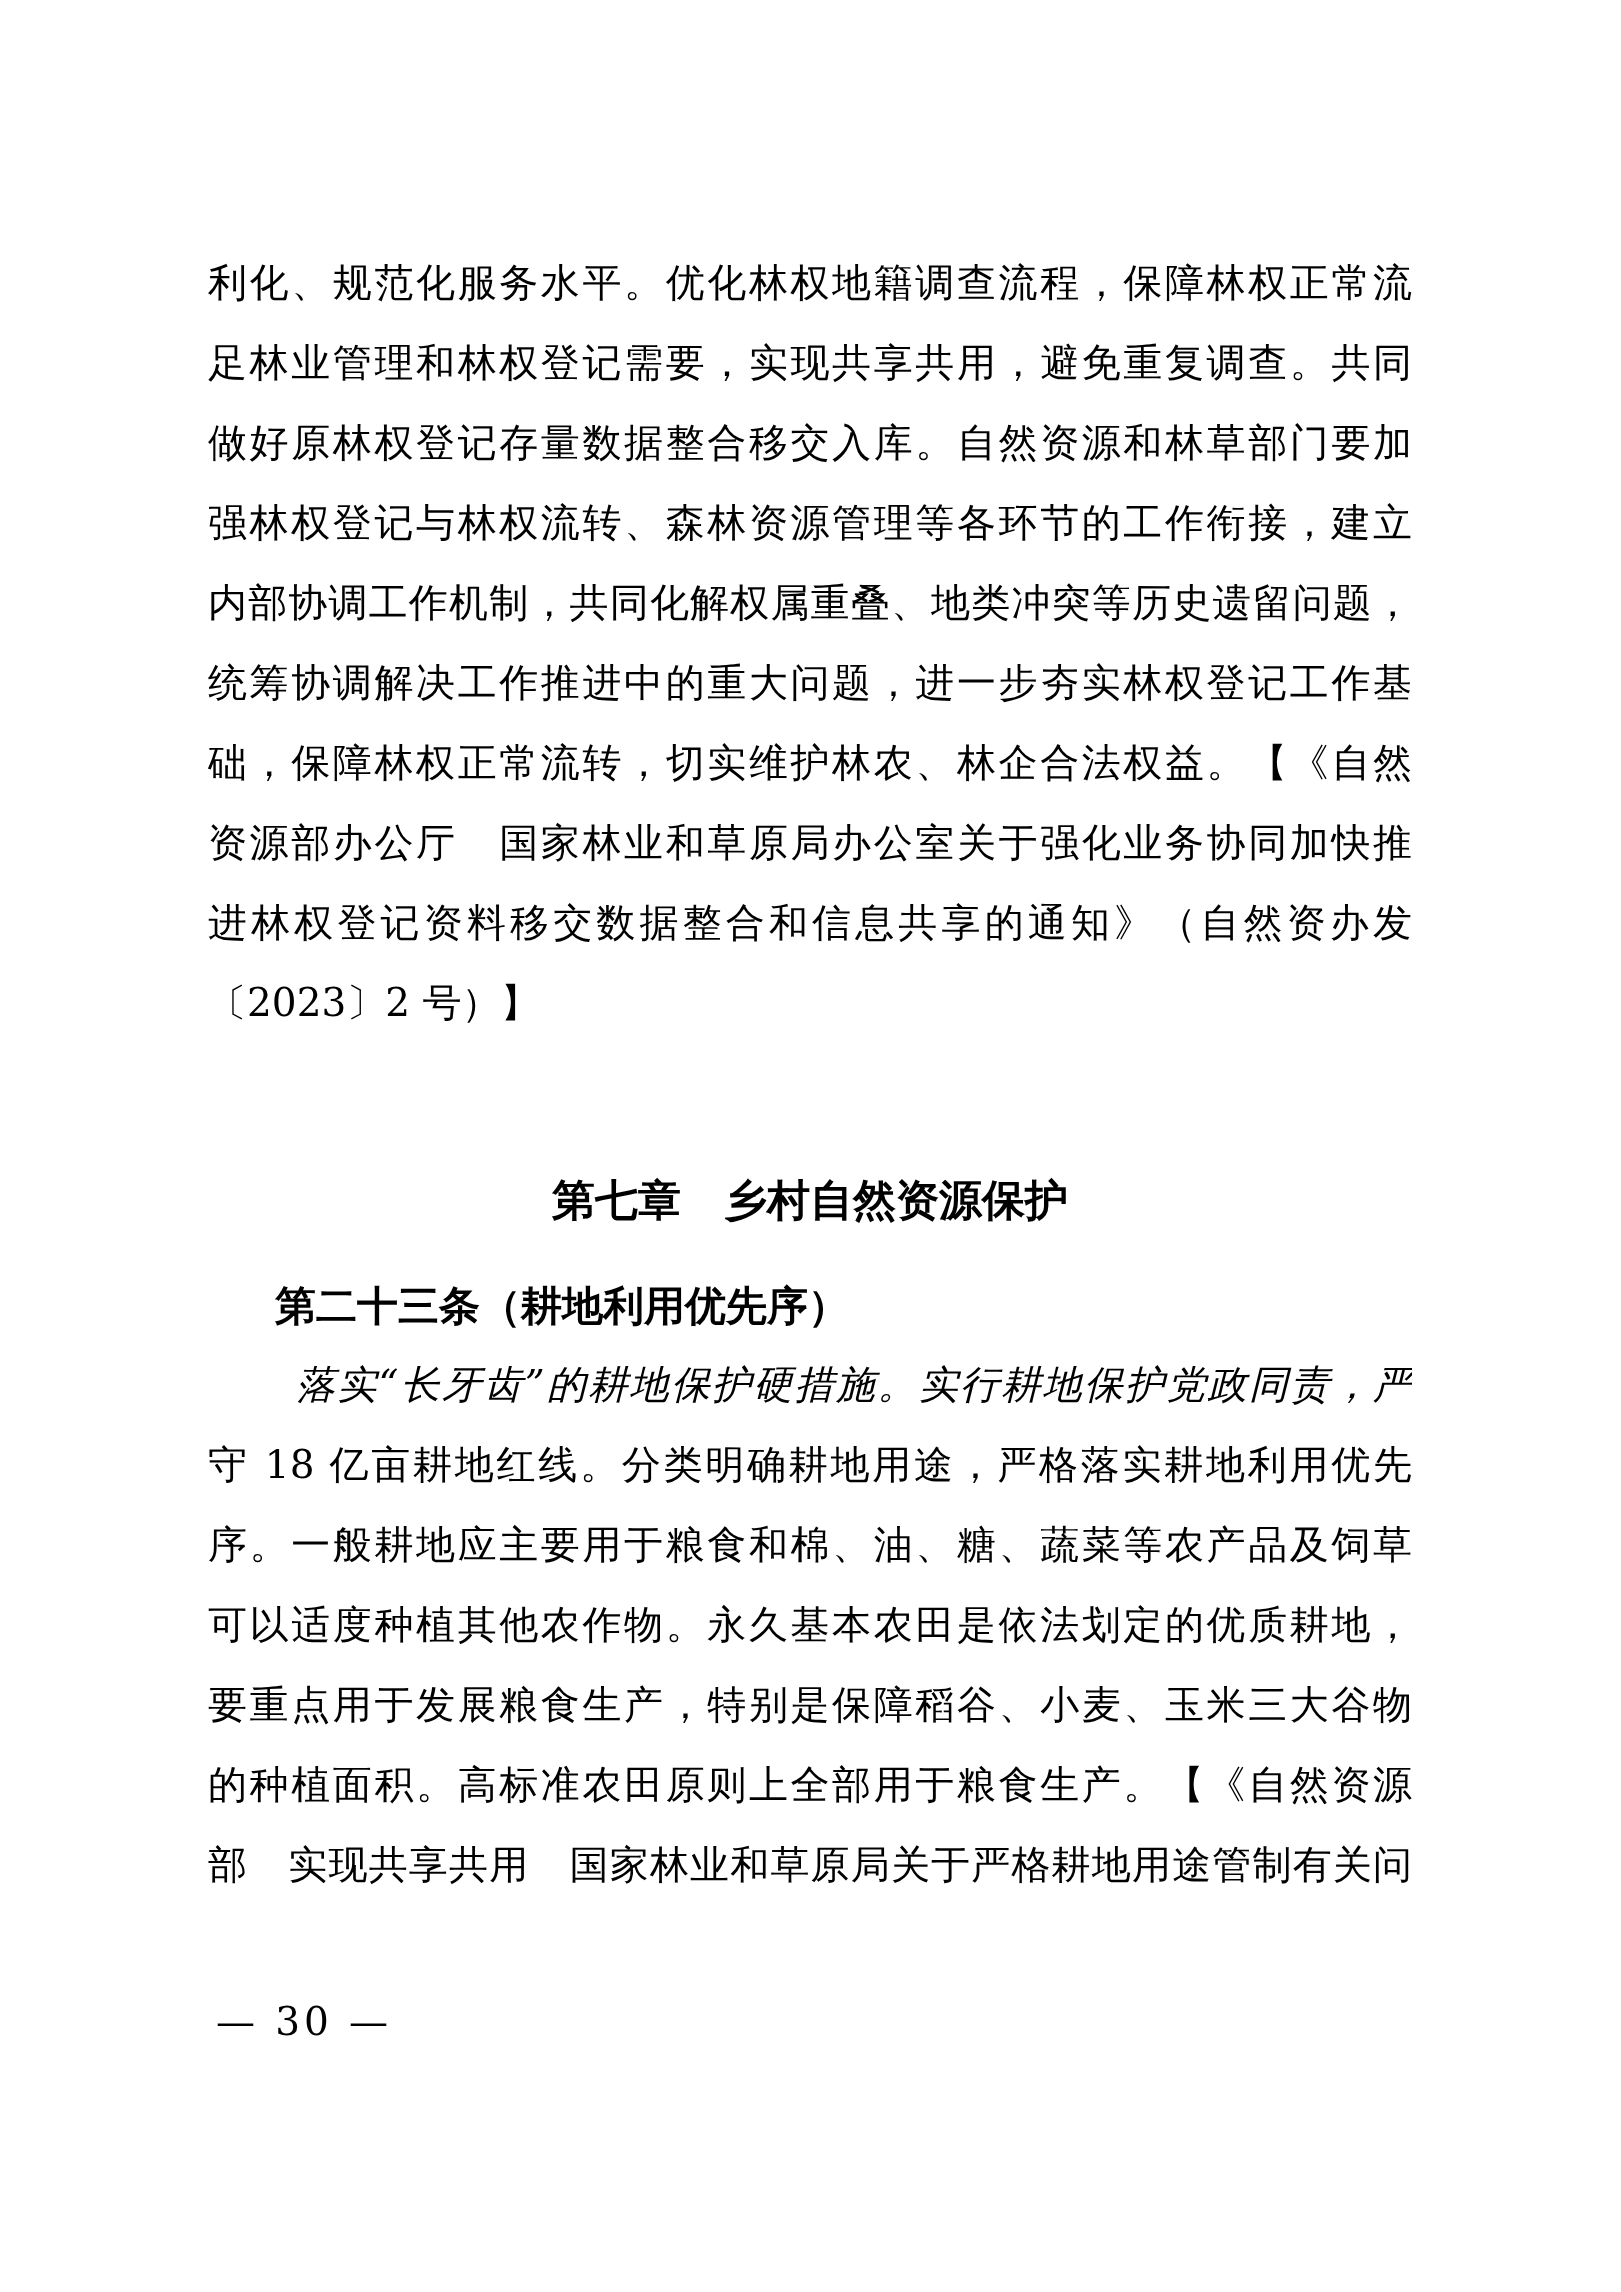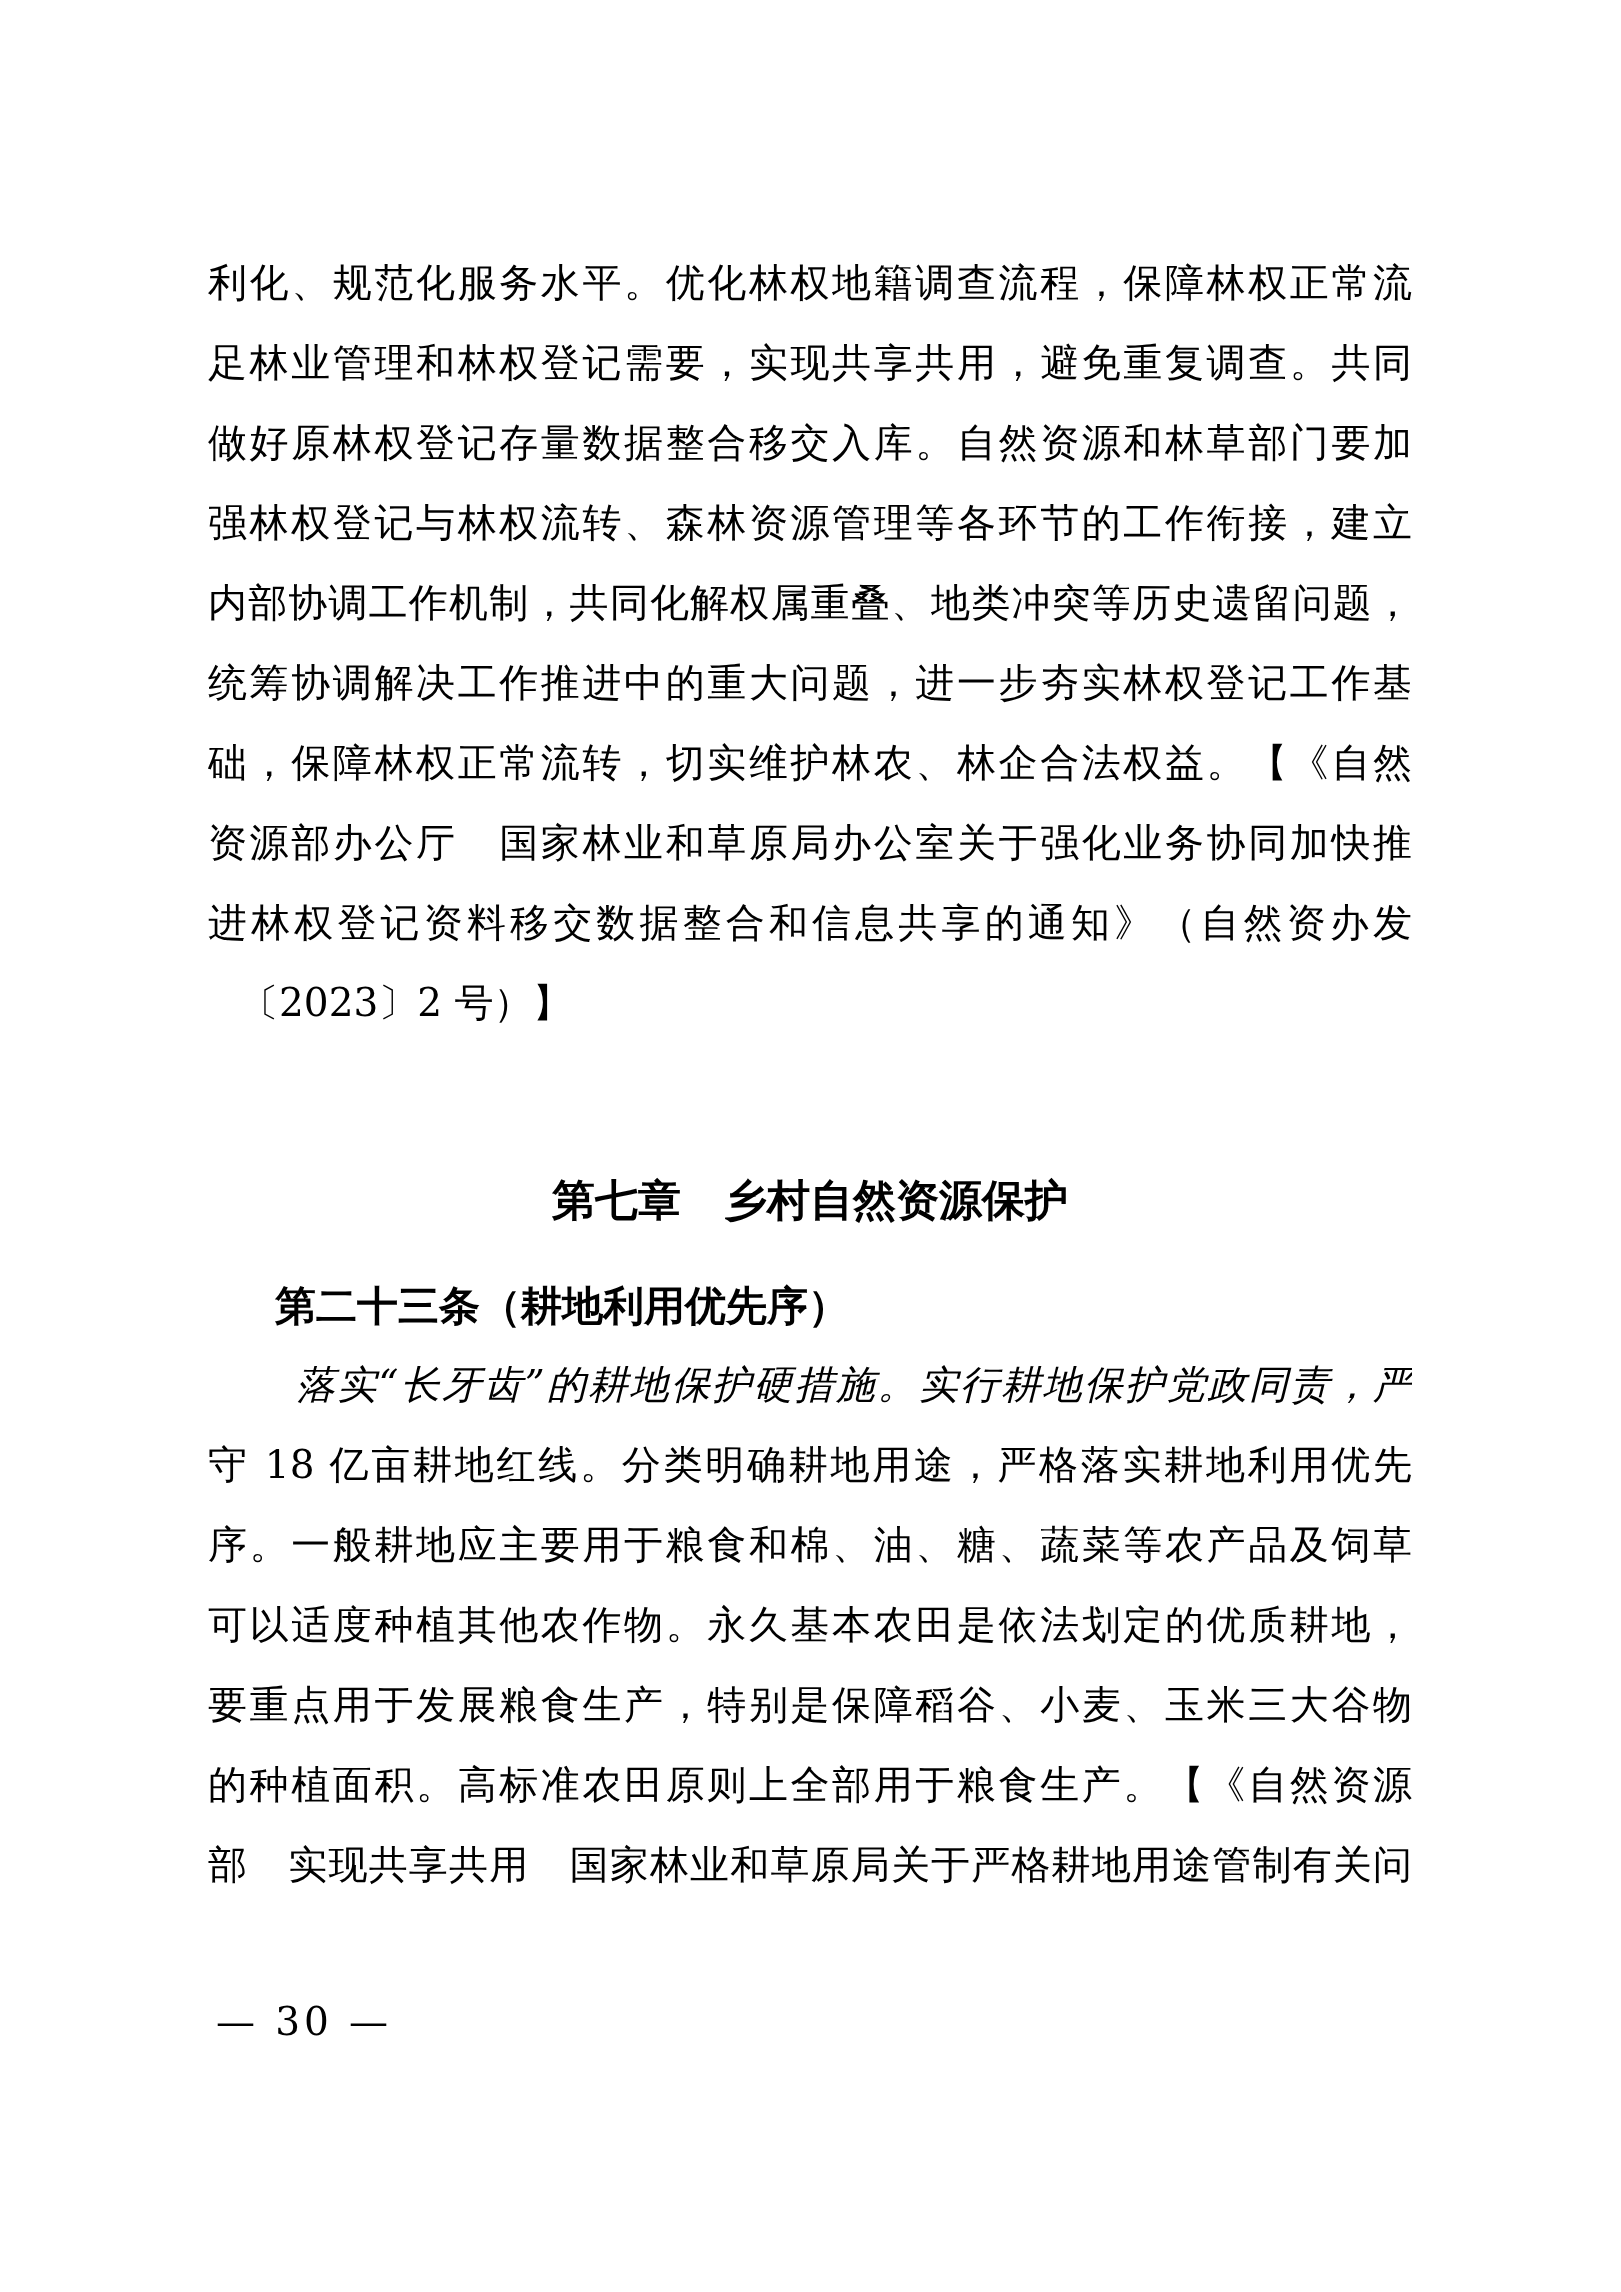--- a/index.html
+++ b/index.html
@@ -24,21 +24,20 @@
     font-size: 39px;
     text-align: justify;
     text-align-last: justify;
     text-justify: inter-character;
     word-break: break-all;
     overflow: hidden;
     white-space: normal;
   }
   .line.last {
     text-align-last: left;
-    margin-left: 32px;
   }
   .line.indent {
     text-indent: 88px;
     font-style: italic;
   }
   #para1 { top: 243px; }
   #para2 { top: 1345px; }
   .chapter-heading {
     position: absolute;
     left: 208px;

